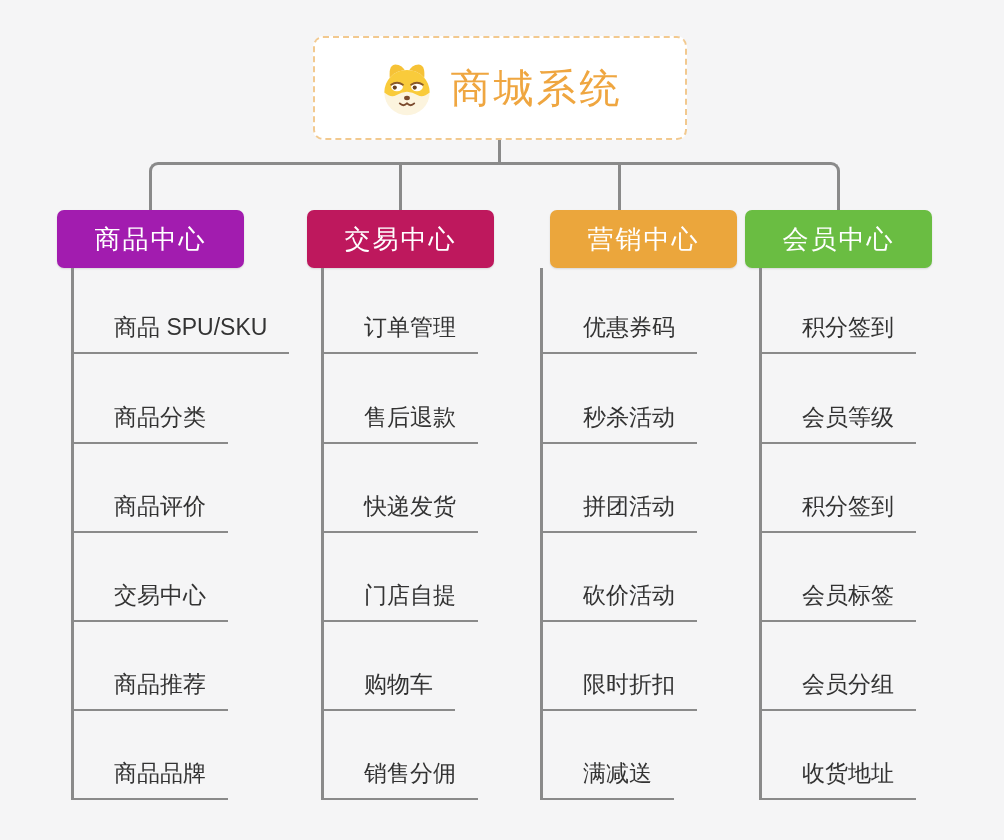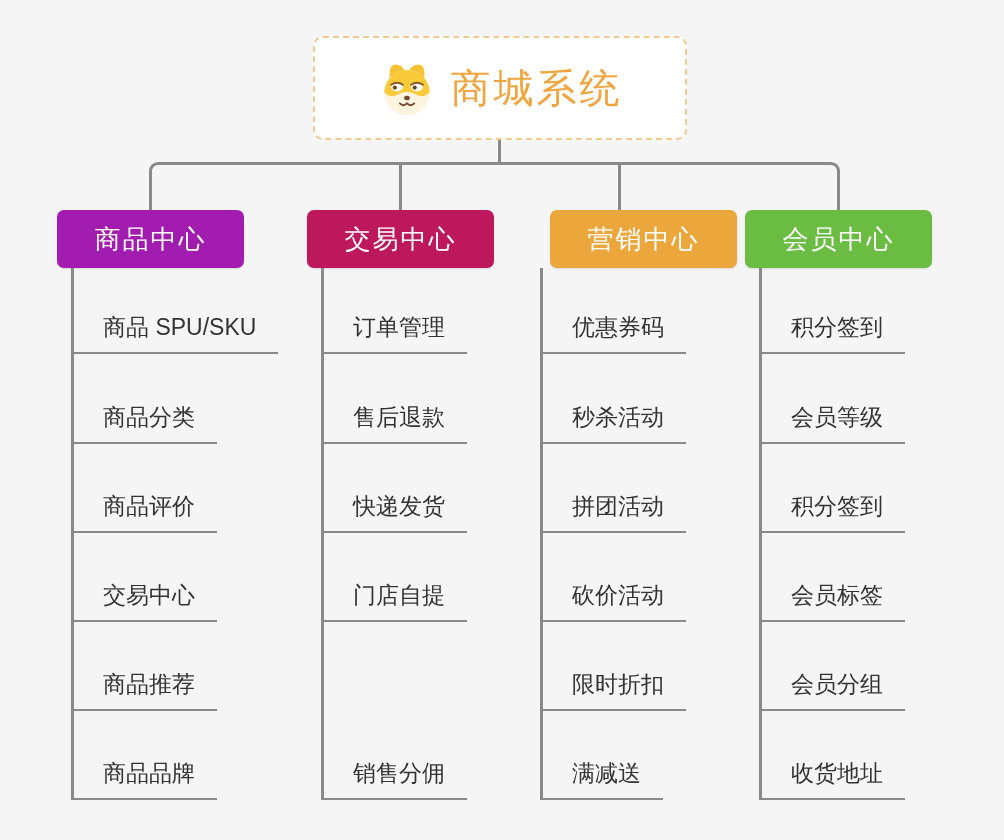--- a/index.html
+++ b/index.html
@@ -36,21 +36,21 @@
   .branch-header{
     width:187px;height:58px;border-radius:7px;color:#fff;font-size:26px;
     letter-spacing:2px;display:flex;align-items:center;justify-content:center;
     box-shadow:0 1px 2px rgba(0,0,0,0.12);cursor:default;
   }
   .subtree-line{position:absolute;left:14px;top:58px;width:2.5px;height:532px;
     background:var(--line,#8A8A8A);}
   .leaf{
     position:absolute;left:14px;transform:translateY(-100%);
     width:max-content;white-space:nowrap;
-    padding:0 22px 9px 32px;
+    padding:0 22px 9px 43px;
     border-bottom:2.5px solid var(--line,#8A8A8A);
     font-size:23px;color:var(--leaf-text,#333333);
   }
   .l1{top:144px}.l2{top:234px}.l3{top:323px}.l4{top:412px}.l5{top:501px}.l6{top:590px}
 </style>
 </head>
 <body style="background: rgb(245, 245, 246);">
 
 <div class="canvas">
 
@@ -92,20 +92,21 @@
     <div class="leaf l6">商品品牌</div>
   </div>
 
   <div class="branch b1">
     <div class="branch-header" style="background-color: #be185d;">交易中心</div>
     <div class="subtree-line"></div>
     <div class="leaf l1">订单管理</div>
     <div class="leaf l2">售后退款</div>
     <div class="leaf l3">快递发货</div>
     <div class="leaf l4">门店自提</div>
+    <div class="leaf l5">购物车</div>
     <div class="leaf l6">销售分佣</div>
   </div>
 
   <div class="branch b2">
     <div class="branch-header" style="background-color: rgb(235, 166, 60); margin-left: 24px;">营销中心</div>
     <div class="subtree-line"></div>
     <div class="leaf l1">优惠券码</div>
     <div class="leaf l2">秒杀活动</div>
     <div class="leaf l3">拼团活动</div>
     <div class="leaf l4">砍价活动</div>

